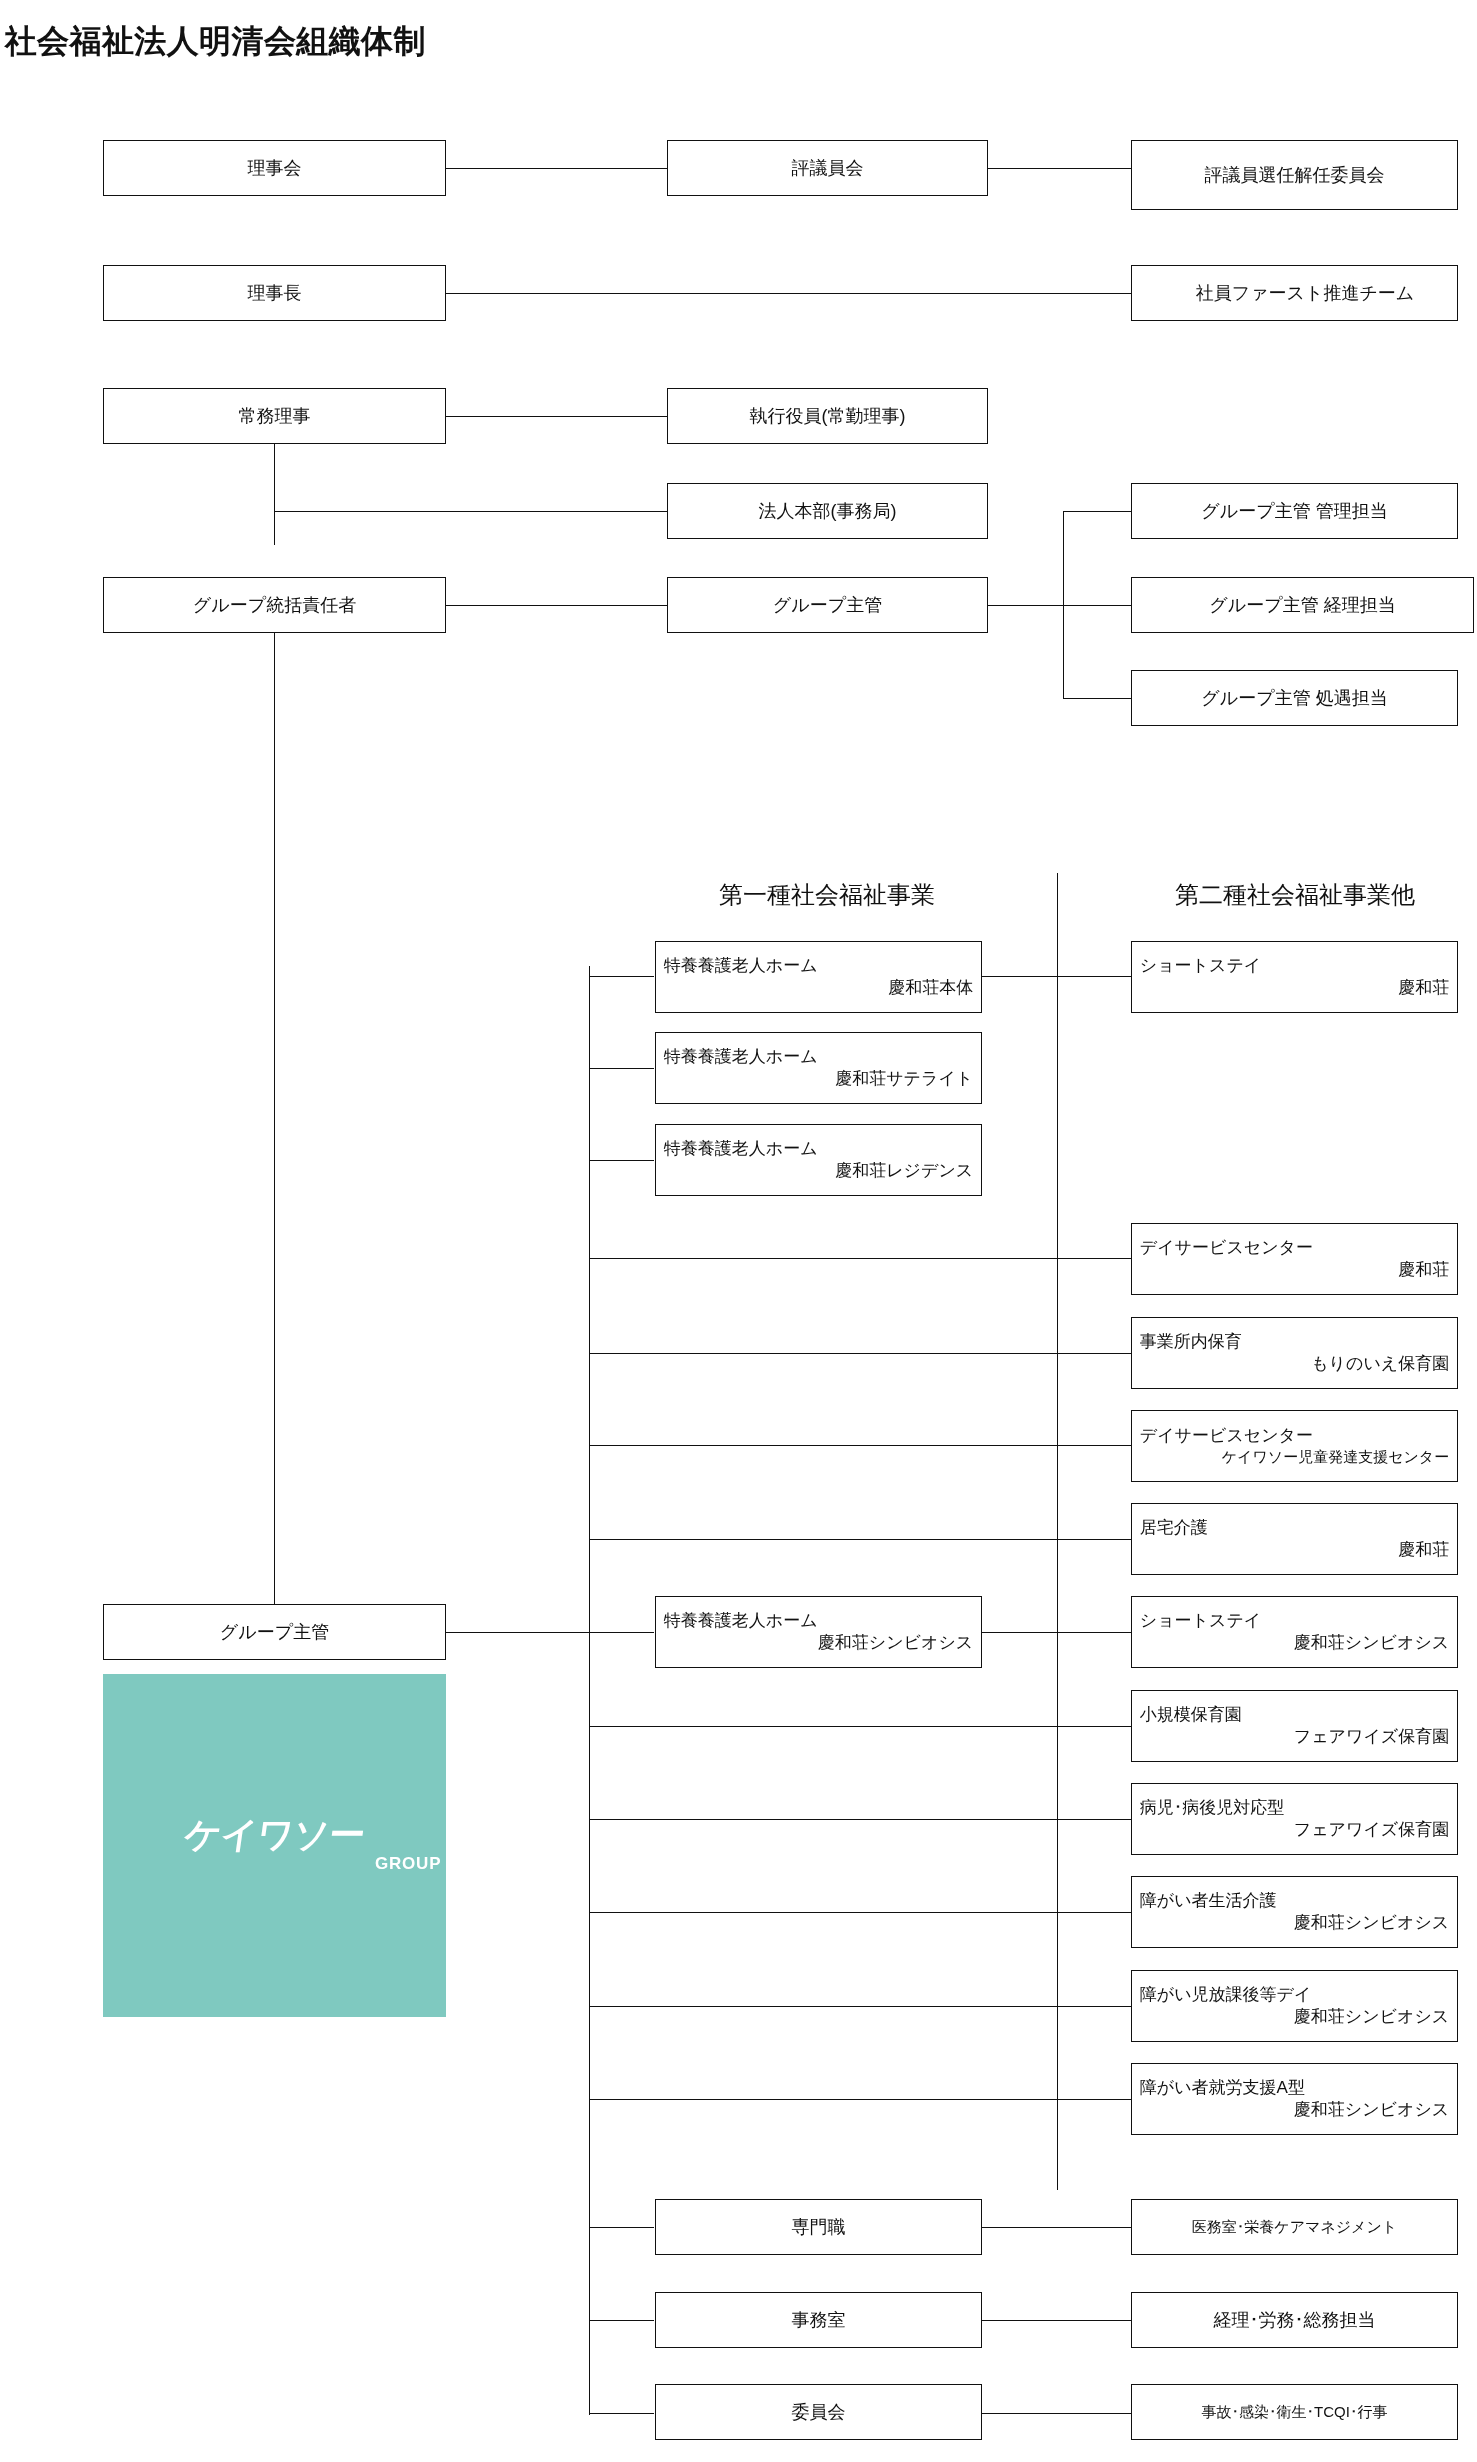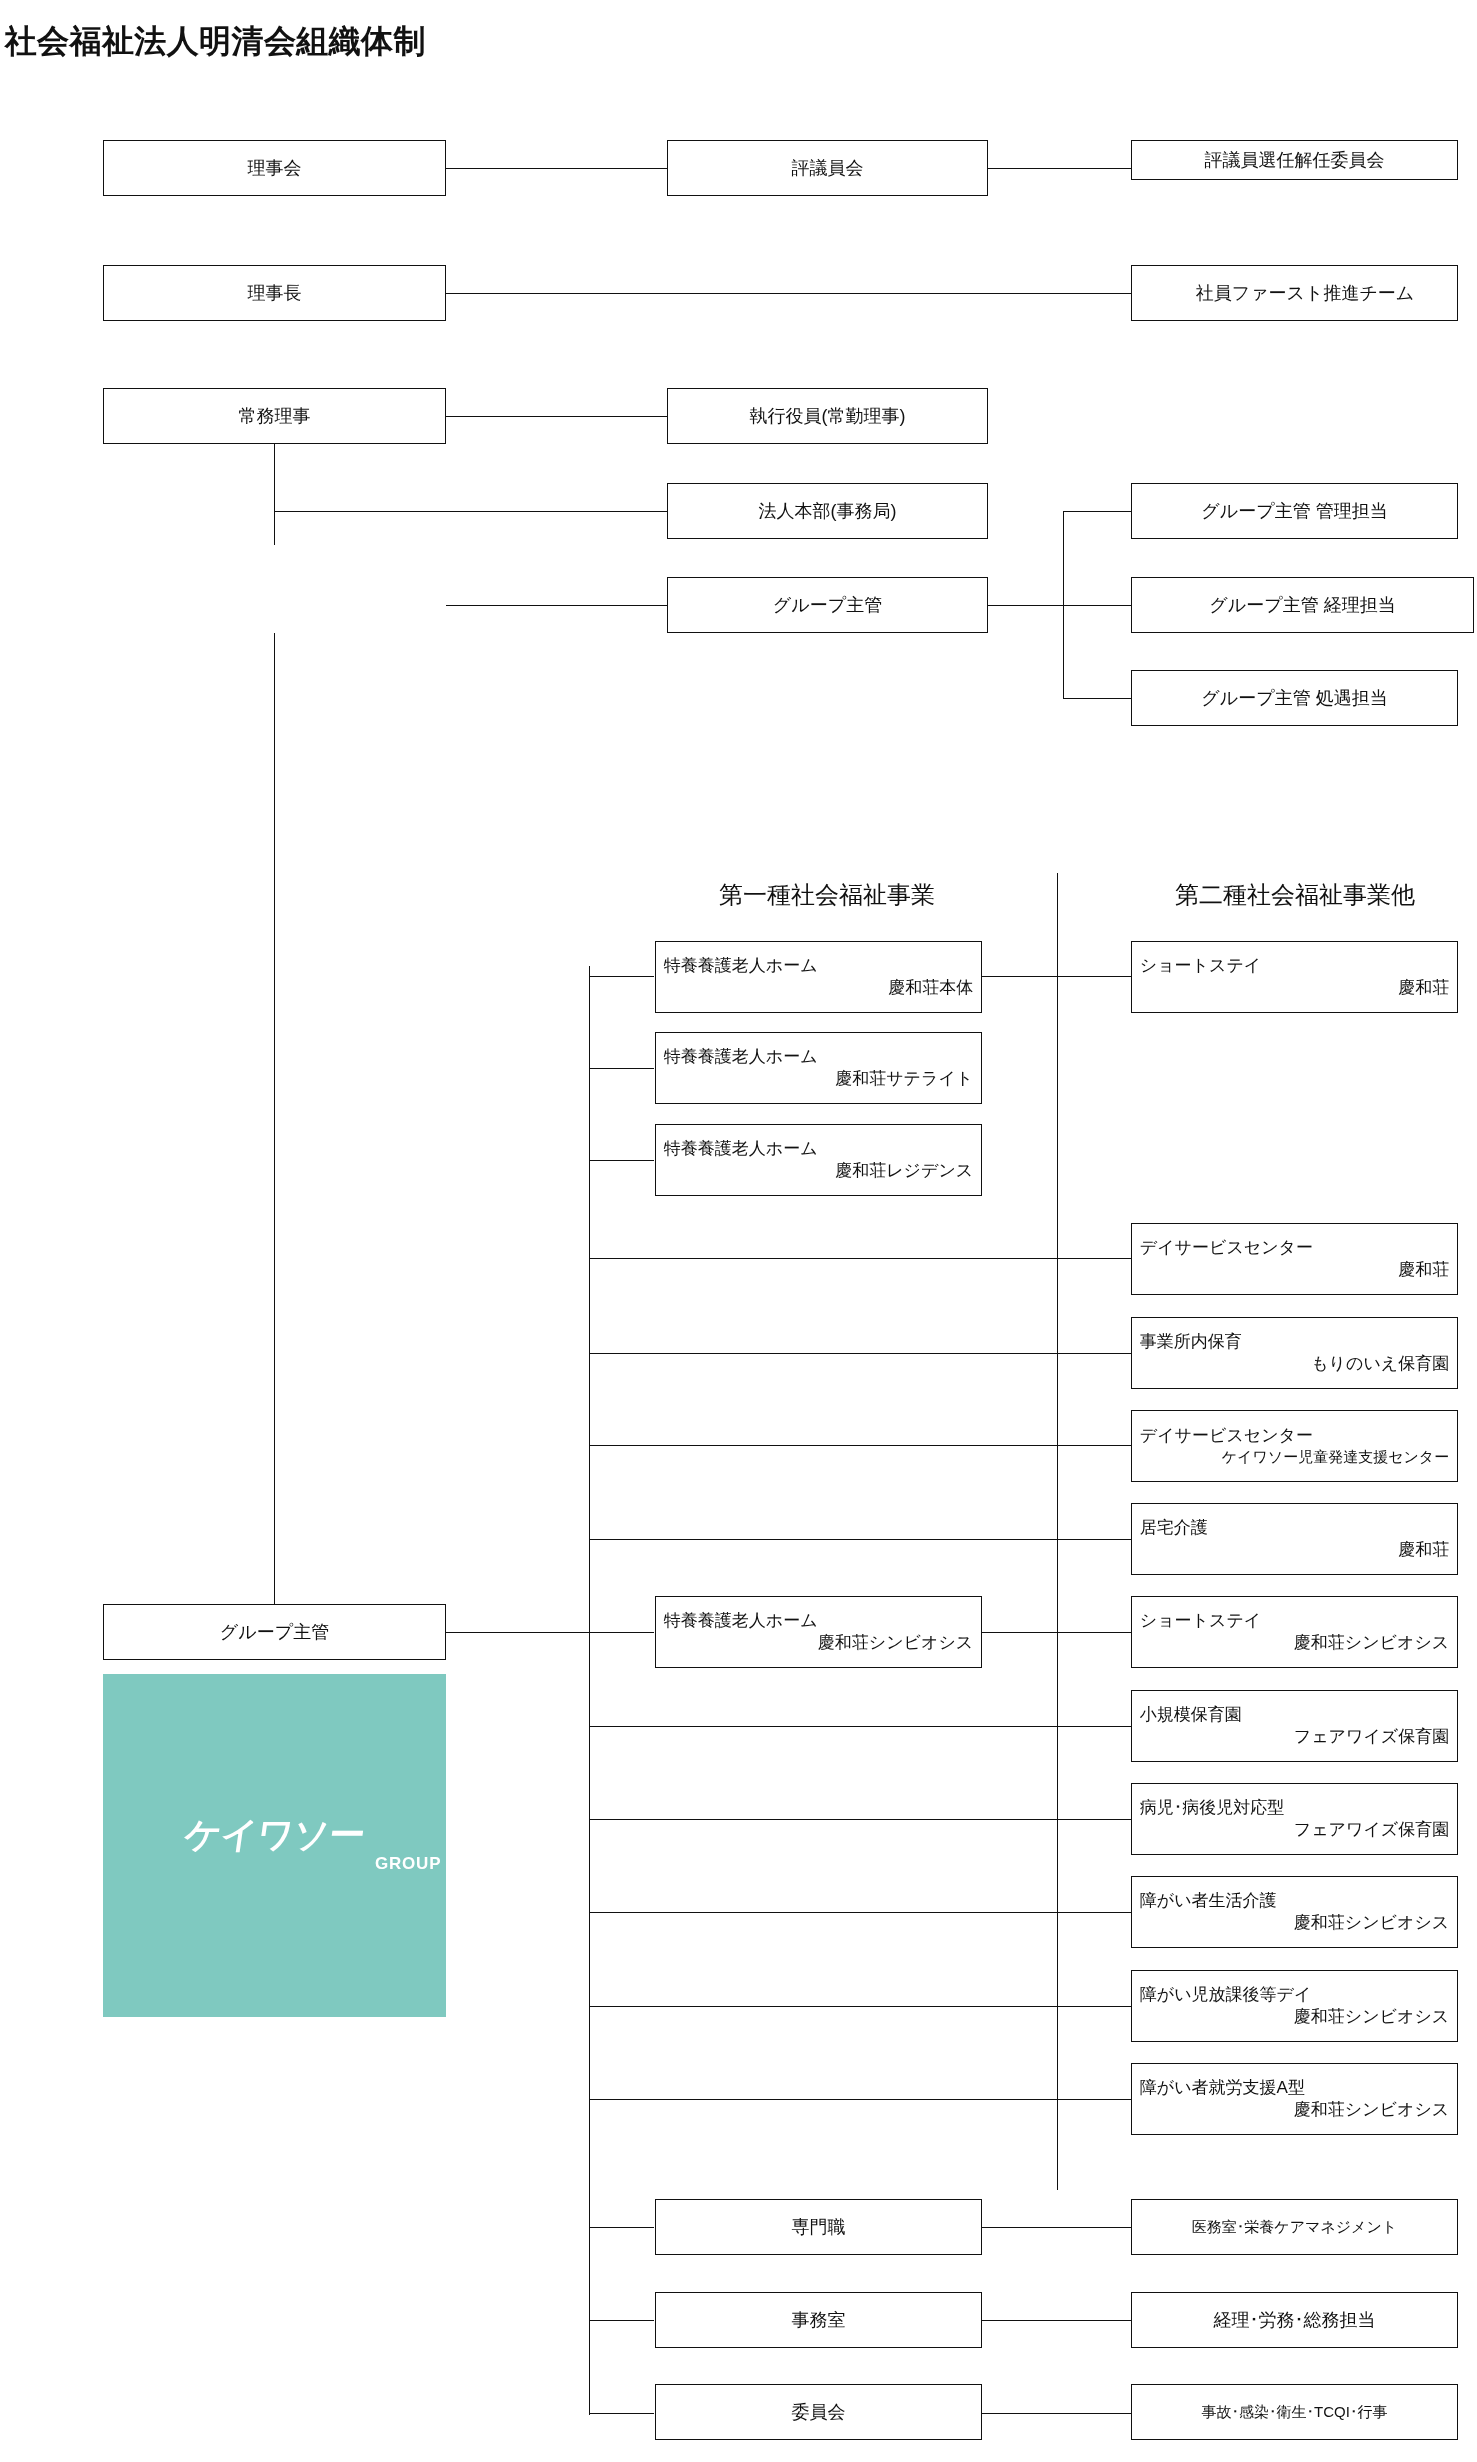--- a/index.html
+++ b/index.html
@@ -116,36 +116,37 @@
 
 <div id="page">
 
   <div class="title">社会福祉法人明清会組織体制</div>
 
   <div class="line-h" style="left:446px; top:168px; width:221px;"></div>
   <div class="line-h" style="left:988px; top:168px; width:143px;"></div>
 
   <div class="box" style="left:103px; top:140px; width:343px; height:56px;">理事会</div>
   <div class="box" style="left:667px; top:140px; width:321px; height:56px;">評議員会</div>
-  <div class="box" style="left:1131px; top:140px; width:327px; height:40px;">評議員選任解任委員会</div>
+  <div class="box" style="left:1131px; top:140px; width:327px; height:70px;">評議員選任解任委員会</div>
 
   <div class="line-h" style="left:446px; top:293px; width:686px;"></div>
   <div class="box" style="left:103px; top:265px; width:343px; height:56px;">理事長</div>
   <div class="box" style="left:1131px; top:265px; width:327px; height:56px;padding-left:24px;">社員ファースト推進チーム</div>
 
   <div class="line-h" style="left:446px; top:416px; width:221px;"></div>
   <div class="box" style="left:103px; top:388px; width:343px; height:56px;">常務理事</div>
   <div class="box" style="left:667px; top:388px; width:321px; height:56px;">執行役員(常勤理事)</div>
 
   <div class="line-v" style="left:274px; top:444px; height:101px;"></div>
   <div class="line-h" style="left:274px; top:511px; width:393px;"></div>
 
   <div class="box" style="left:667px; top:483px; width:321px; height:56px;">法人本部(事務局)</div>
 
   <div class="line-h" style="left:446px; top:605px; width:221px;"></div>
+  <div class="box" style="left:103px; top:577px; width:343px; height:56px;">グループ統括責任者</div>
   <div class="box" style="left:667px; top:577px; width:321px; height:56px;">グループ主管</div>
 
   <div class="line-h" style="left:988px; top:605px; width:75px;"></div>
   <div class="line-v" style="left:1063px; top:511px; height:187px;"></div>
   <div class="line-h" style="left:1063px; top:511px; width:69px;"></div>
   <div class="line-h" style="left:1063px; top:605px; width:69px;"></div>
   <div class="line-h" style="left:1063px; top:698px; width:69px;"></div>
 
   <div class="box" style="left:1131px; top:483px; width:327px; height:56px;">グループ主管 管理担当</div>
   <div class="box" style="left:1131px; top:577px; width:343px; height:56px;">グループ主管 経理担当</div>

